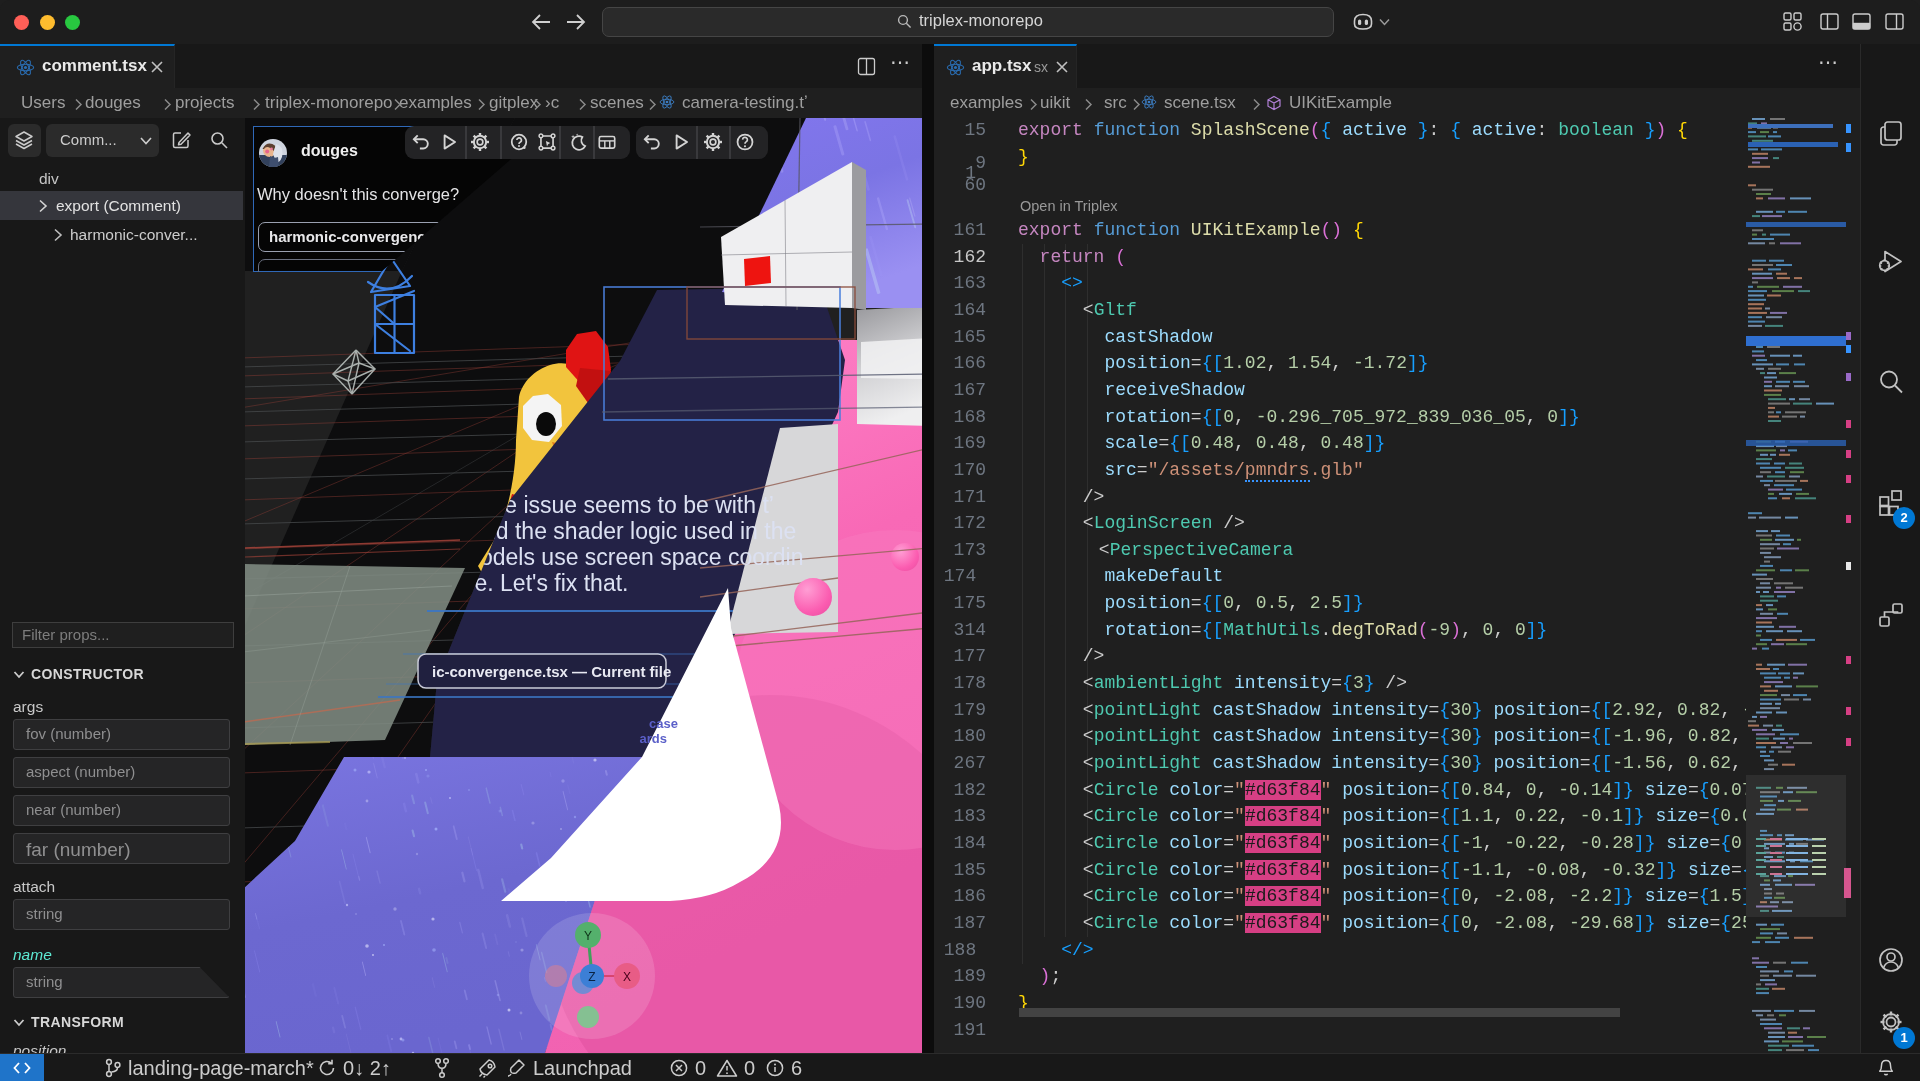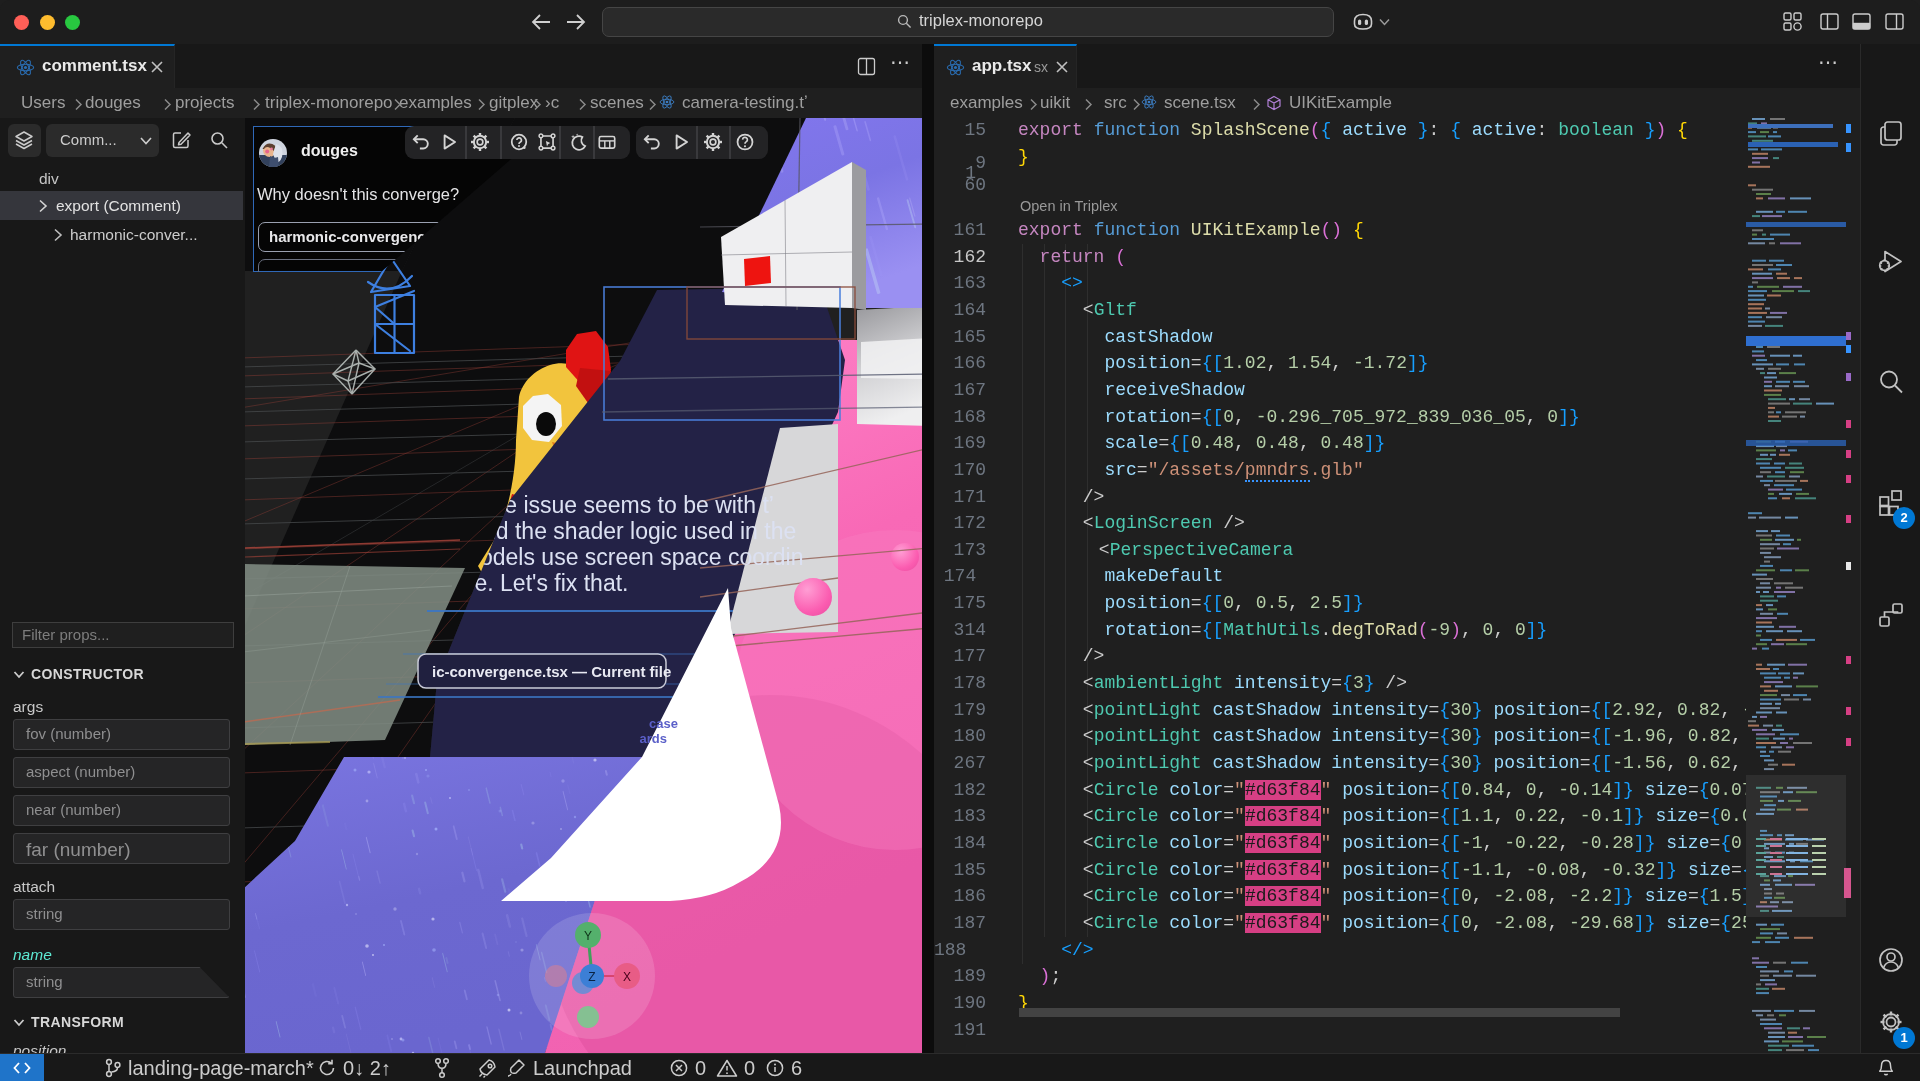--- a/index.html
+++ b/index.html
@@ -873,21 +873,21 @@
       <div style="position:absolute;left:0;top:729.3px;width:52px;text-align:right;color:#6e7681">183</div>
       <div style="position:absolute;left:84px;top:729.3px;white-space:pre">&nbsp;&nbsp;&nbsp;&nbsp;&nbsp;&nbsp;<span style="color:#cccccc">&lt;</span><span style="color:#4ec9b0">Circle</span> <span style="color:#9cdcfe">color</span><span style="color:#cccccc">=</span><span style="color:#ce9178">"</span><span style="background:#d63f84;color:#1b1b1b">#d63f84</span><span style="color:#ce9178">"</span> <span style="color:#9cdcfe">position</span><span style="color:#cccccc">=</span><span style="color:#179fff">{[</span><span style="color:#b5cea8">1.1</span><span style="color:#cccccc">, </span><span style="color:#b5cea8">0.22</span><span style="color:#cccccc">, </span><span style="color:#b5cea8">-0.1</span><span style="color:#179fff">]}</span> <span style="color:#9cdcfe">size</span><span style="color:#cccccc">=</span><span style="color:#179fff">{</span><span style="color:#b5cea8">0.0</span></div>
       <div style="position:absolute;left:0;top:755.9px;width:52px;text-align:right;color:#6e7681">184</div>
       <div style="position:absolute;left:84px;top:755.9px;white-space:pre">&nbsp;&nbsp;&nbsp;&nbsp;&nbsp;&nbsp;<span style="color:#cccccc">&lt;</span><span style="color:#4ec9b0">Circle</span> <span style="color:#9cdcfe">color</span><span style="color:#cccccc">=</span><span style="color:#ce9178">"</span><span style="background:#d63f84;color:#1b1b1b">#d63f84</span><span style="color:#ce9178">"</span> <span style="color:#9cdcfe">position</span><span style="color:#cccccc">=</span><span style="color:#179fff">{[</span><span style="color:#b5cea8">-1</span><span style="color:#cccccc">, </span><span style="color:#b5cea8">-0.22</span><span style="color:#cccccc">, </span><span style="color:#b5cea8">-0.28</span><span style="color:#179fff">]}</span> <span style="color:#9cdcfe">size</span><span style="color:#cccccc">=</span><span style="color:#179fff">{</span><span style="color:#b5cea8">0.</span></div>
       <div style="position:absolute;left:0;top:782.6px;width:52px;text-align:right;color:#6e7681">185</div>
       <div style="position:absolute;left:84px;top:782.6px;white-space:pre">&nbsp;&nbsp;&nbsp;&nbsp;&nbsp;&nbsp;<span style="color:#cccccc">&lt;</span><span style="color:#4ec9b0">Circle</span> <span style="color:#9cdcfe">color</span><span style="color:#cccccc">=</span><span style="color:#ce9178">"</span><span style="background:#d63f84;color:#1b1b1b">#d63f84</span><span style="color:#ce9178">"</span> <span style="color:#9cdcfe">position</span><span style="color:#cccccc">=</span><span style="color:#179fff">{[</span><span style="color:#b5cea8">-1.1</span><span style="color:#cccccc">, </span><span style="color:#b5cea8">-0.08</span><span style="color:#cccccc">, </span><span style="color:#b5cea8">-0.32</span><span style="color:#179fff">]}</span> <span style="color:#9cdcfe">size</span><span style="color:#cccccc">=</span><span style="color:#179fff">{</span></div>
       <div style="position:absolute;left:0;top:809.2px;width:52px;text-align:right;color:#6e7681">186</div>
       <div style="position:absolute;left:84px;top:809.2px;white-space:pre">&nbsp;&nbsp;&nbsp;&nbsp;&nbsp;&nbsp;<span style="color:#cccccc">&lt;</span><span style="color:#4ec9b0">Circle</span> <span style="color:#9cdcfe">color</span><span style="color:#cccccc">=</span><span style="color:#ce9178">"</span><span style="background:#d63f84;color:#1b1b1b">#d63f84</span><span style="color:#ce9178">"</span> <span style="color:#9cdcfe">position</span><span style="color:#cccccc">=</span><span style="color:#179fff">{[</span><span style="color:#b5cea8">0</span><span style="color:#cccccc">, </span><span style="color:#b5cea8">-2.08</span><span style="color:#cccccc">, </span><span style="color:#b5cea8">-2.2</span><span style="color:#179fff">]}</span> <span style="color:#9cdcfe">size</span><span style="color:#cccccc">=</span><span style="color:#179fff">{</span><span style="color:#b5cea8">1.5</span><span style="color:#179fff">}</span></div>
       <div style="position:absolute;left:0;top:835.9px;width:52px;text-align:right;color:#6e7681">187</div>
       <div style="position:absolute;left:84px;top:835.9px;white-space:pre">&nbsp;&nbsp;&nbsp;&nbsp;&nbsp;&nbsp;<span style="color:#cccccc">&lt;</span><span style="color:#4ec9b0">Circle</span> <span style="color:#9cdcfe">color</span><span style="color:#cccccc">=</span><span style="color:#ce9178">"</span><span style="background:#d63f84;color:#1b1b1b">#d63f84</span><span style="color:#ce9178">"</span> <span style="color:#9cdcfe">position</span><span style="color:#cccccc">=</span><span style="color:#179fff">{[</span><span style="color:#b5cea8">0</span><span style="color:#cccccc">, </span><span style="color:#b5cea8">-2.08</span><span style="color:#cccccc">, </span><span style="color:#b5cea8">-29.68</span><span style="color:#179fff">]}</span> <span style="color:#9cdcfe">size</span><span style="color:#cccccc">=</span><span style="color:#179fff">{</span><span style="color:#b5cea8">25</span></div>
-      <div style="position:absolute;left:0;top:862.5px;width:52px;text-align:left;color:#6e7681">188</div>
+      <div style="position:absolute;left:0;top:862.5px;width:52px;text-align:center;color:#6e7681">188</div>
       <div style="position:absolute;left:84px;top:862.5px;white-space:pre">&nbsp;&nbsp;&nbsp;&nbsp;<span style="color:#179fff">&lt;/&gt;</span></div>
       <div style="position:absolute;left:0;top:889.2px;width:52px;text-align:right;color:#6e7681">189</div>
       <div style="position:absolute;left:84px;top:889.2px;white-space:pre">&nbsp;&nbsp;<span style="color:#da70d6">)</span><span style="color:#cccccc">;</span></div>
       <div style="position:absolute;left:0;top:915.8px;width:52px;text-align:right;color:#6e7681">190</div>
       <div style="position:absolute;left:84px;top:915.8px;white-space:pre"><span style="color:#ffd705">}</span></div>
       <div style="position:absolute;left:0;top:942.5px;width:52px;text-align:right;color:#6e7681">191</div>
       <div style="position:absolute;left:84px;top:942.5px;white-space:pre"></div>
       <div style="position:absolute;left:0;top:43px;width:52px;text-align:right;color:#6e7681">15</div>
       <div style="position:absolute;left:84px;top:43px;white-space:pre"><span style="color:#c586c0">export</span> <span style="color:#569cd6">function</span> <span style="color:#dcdcaa">SplashScene</span><span style="color:#da70d6">(</span><span style="color:#179fff">{</span> <span style="color:#9cdcfe">active</span> <span style="color:#179fff">}</span><span style="color:#cccccc">: </span><span style="color:#179fff">{</span> <span style="color:#9cdcfe">active</span><span style="color:#cccccc">: </span><span style="color:#4ec9b0">boolean</span> <span style="color:#179fff">}</span><span style="color:#da70d6">)</span> <span style="color:#ffd705">{</span></div>
       <div style="position:absolute;left:84px;top:69.6px;white-space:pre"><span style="color:#ffd705">}</span></div>

